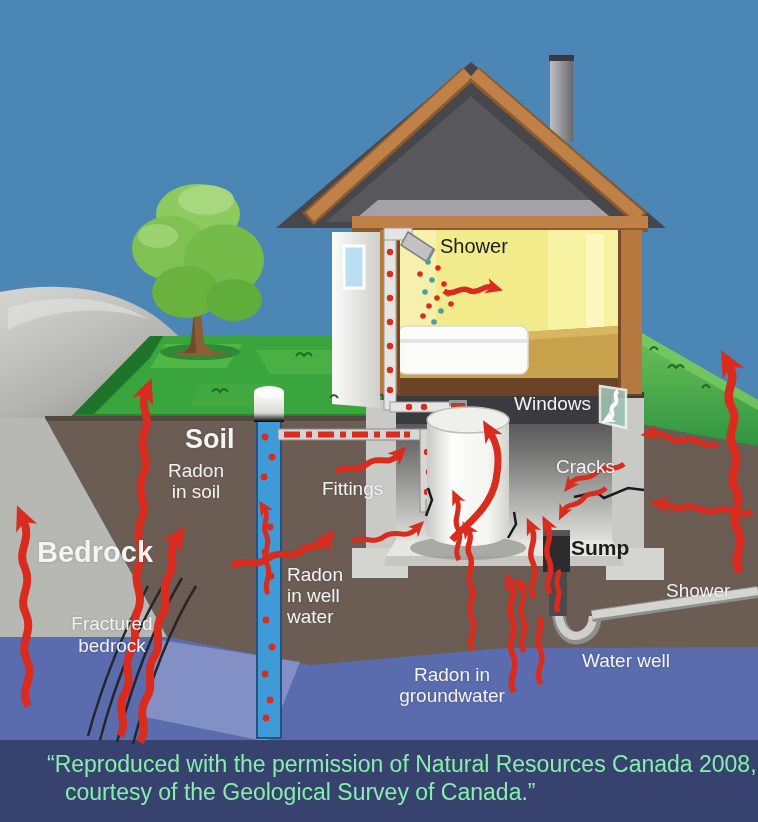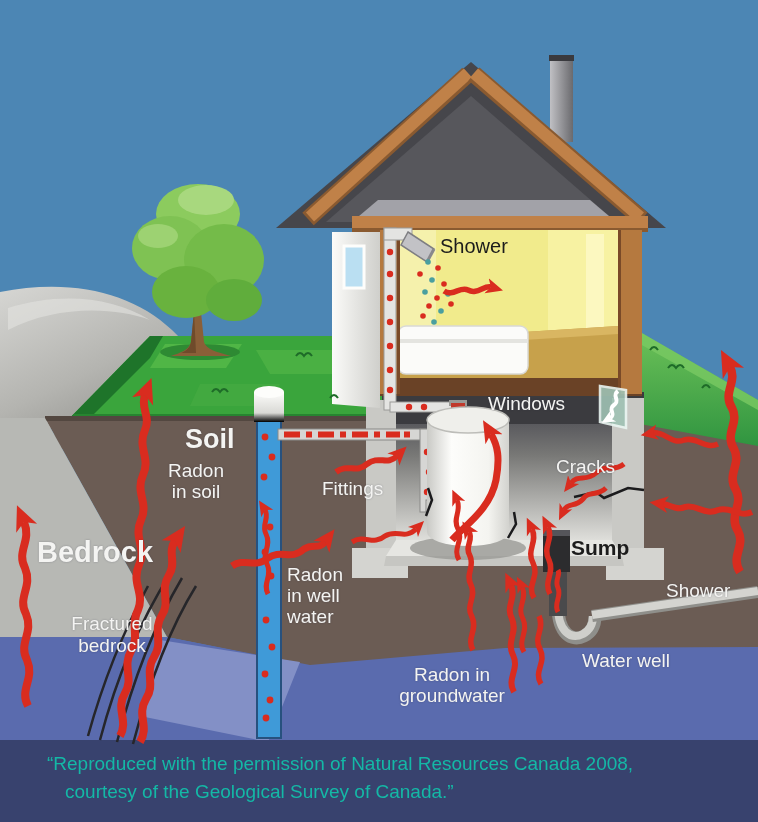--- a/index.html
+++ b/index.html
@@ -5,21 +5,21 @@
   html,body{margin:0;padding:0;background:#222;}
   #stage{position:relative;width:758px;height:822px;overflow:hidden;
          font-family:"Liberation Sans","DejaVu Sans",sans-serif;}
   #art{position:absolute;left:0;top:0;}
   .lbl{position:absolute;color:#f4f4f2;font-size:19px;line-height:21px;
        text-shadow:0 0 2px rgba(40,40,60,.35);white-space:nowrap;}
   .lbl-center{text-align:center;white-space:normal;}
   .lbl-dark{color:#1c1c1c;text-shadow:none;font-weight:400;}
   .lbl-big{font-weight:bold;font-size:27px;line-height:28px;}
   .lbl-huge{font-weight:bold;font-size:29px;line-height:30px;}
-  .caption{position:absolute;color:#14b8a6;font-size:19px;line-height:28px;}
+  .caption{position:absolute;color:#86efac;font-size:23px;line-height:28px;}
   .caption .c2{margin-left:18px;}
 </style>
 </head>
 <body>
 
 <div id="stage">
 
 <svg id="art" width="758" height="822" viewBox="0 0 758 822">
   <defs>
     <marker id="ra" viewBox="0 0 12 12" refX="3" refY="6" markerWidth="3.4" markerHeight="3.4" orient="auto">
@@ -283,21 +283,21 @@
     <path d="M296,356 q4,-6 8,0 q4,-6 8,0"></path>
     <path d="M212,392 q4,-6 8,0 q4,-6 8,0"></path>
     <path d="M330,398 q4,-6 8,0"></path>
     <path d="M668,368 q4,-6 8,0 q4,-6 8,0"></path>
     <path d="M702,388 q4,-6 8,0"></path>
     <path d="M650,350 q4,-6 8,0"></path>
   </g>
 </svg>
 
 <div class="lbl lbl-dark" style="left:440px;top:236px;font-size:20px;">Shower</div>
-<div class="lbl" style="left:488px;top:393px;">Windows</div>
+<div class="lbl" style="left:514px;top:393px;">Windows</div>
 <div class="lbl" style="left:556px;top:456px;">Cracks</div>
 <div class="lbl" style="left:314px;top:478px;margin-left:8px;">Fittings</div>
 <div class="lbl lbl-dark" style="left:571px;top:537px;font-size:21px;font-weight:600;text-align:center;">Sump</div>
 <div class="lbl" style="left:666px;top:580px;">Shower</div>
 <div class="lbl" style="left:582px;top:650px;">Water well</div>
 
 <div class="lbl lbl-center" style="left:394px;top:664px;width:116px;">
   <div>Radon in</div>
   <div>groundwater</div>
 </div>

